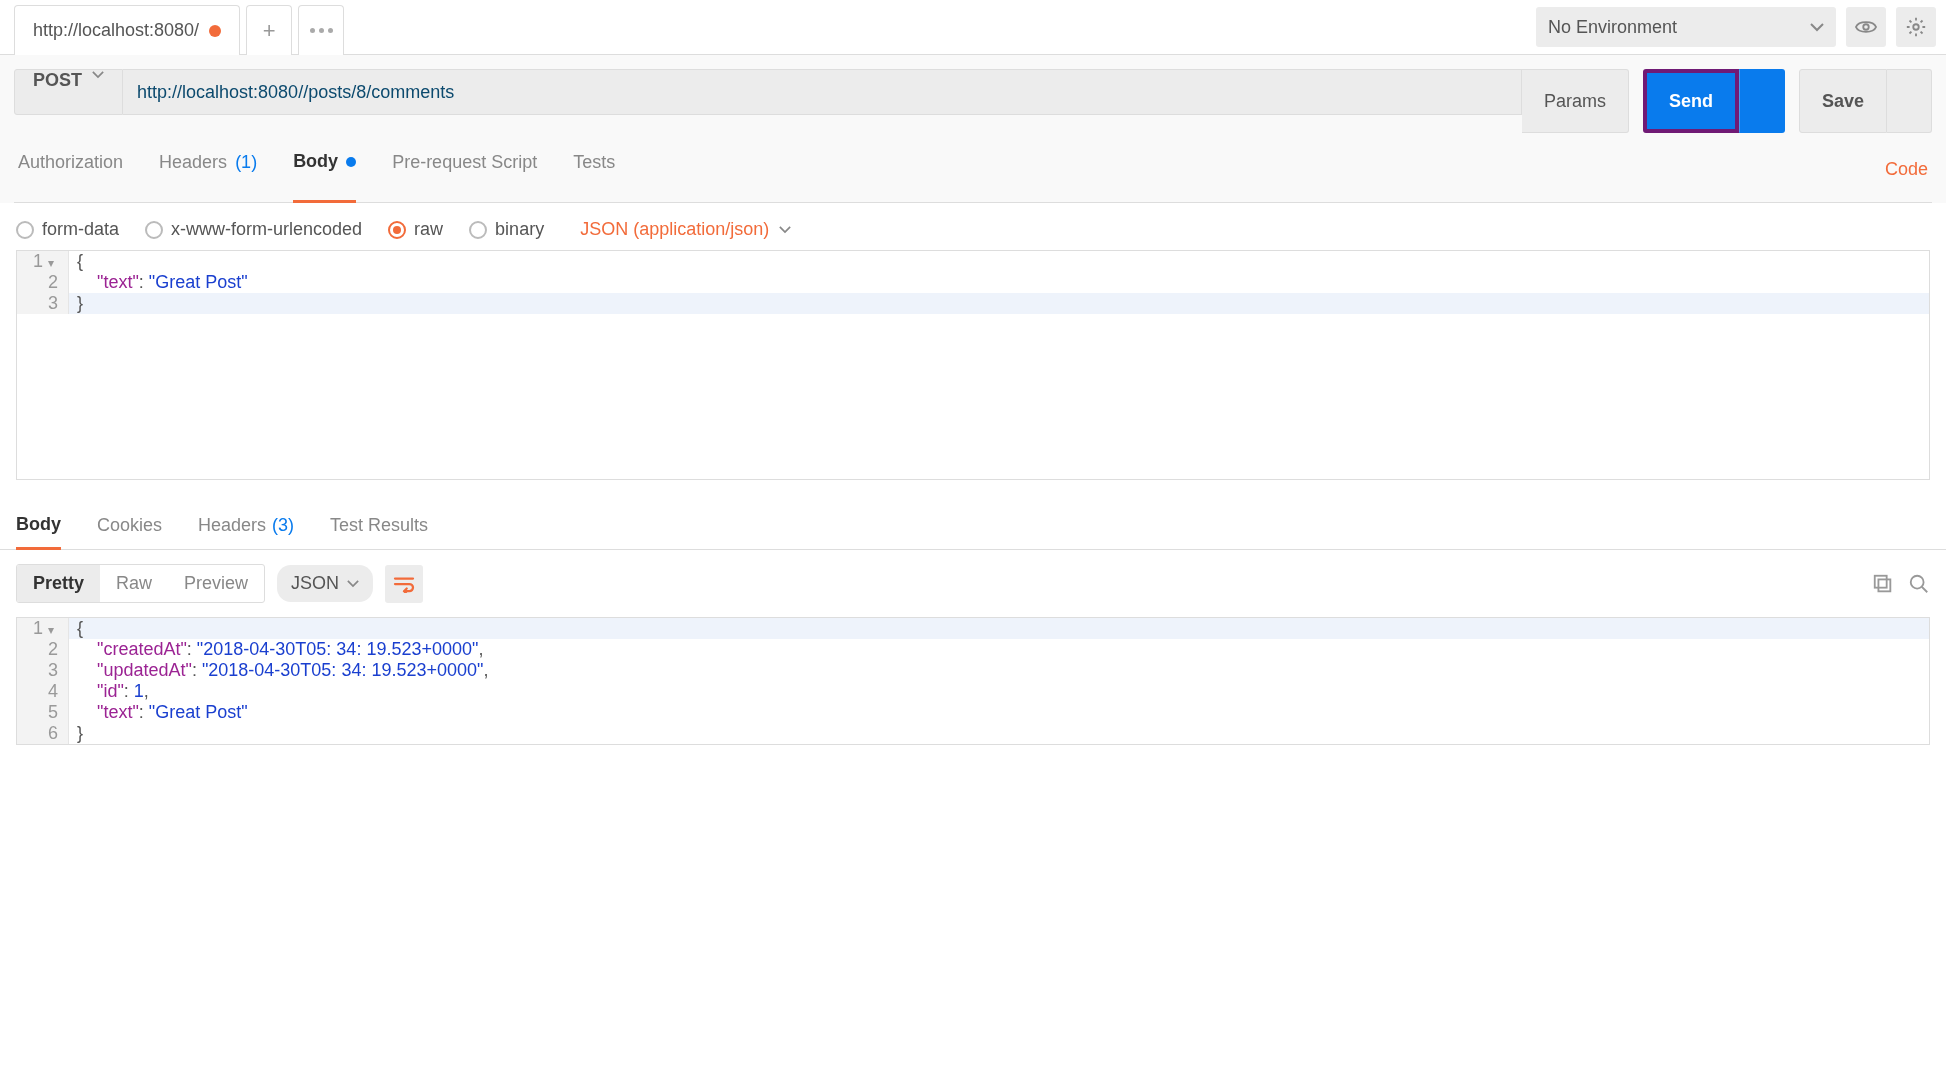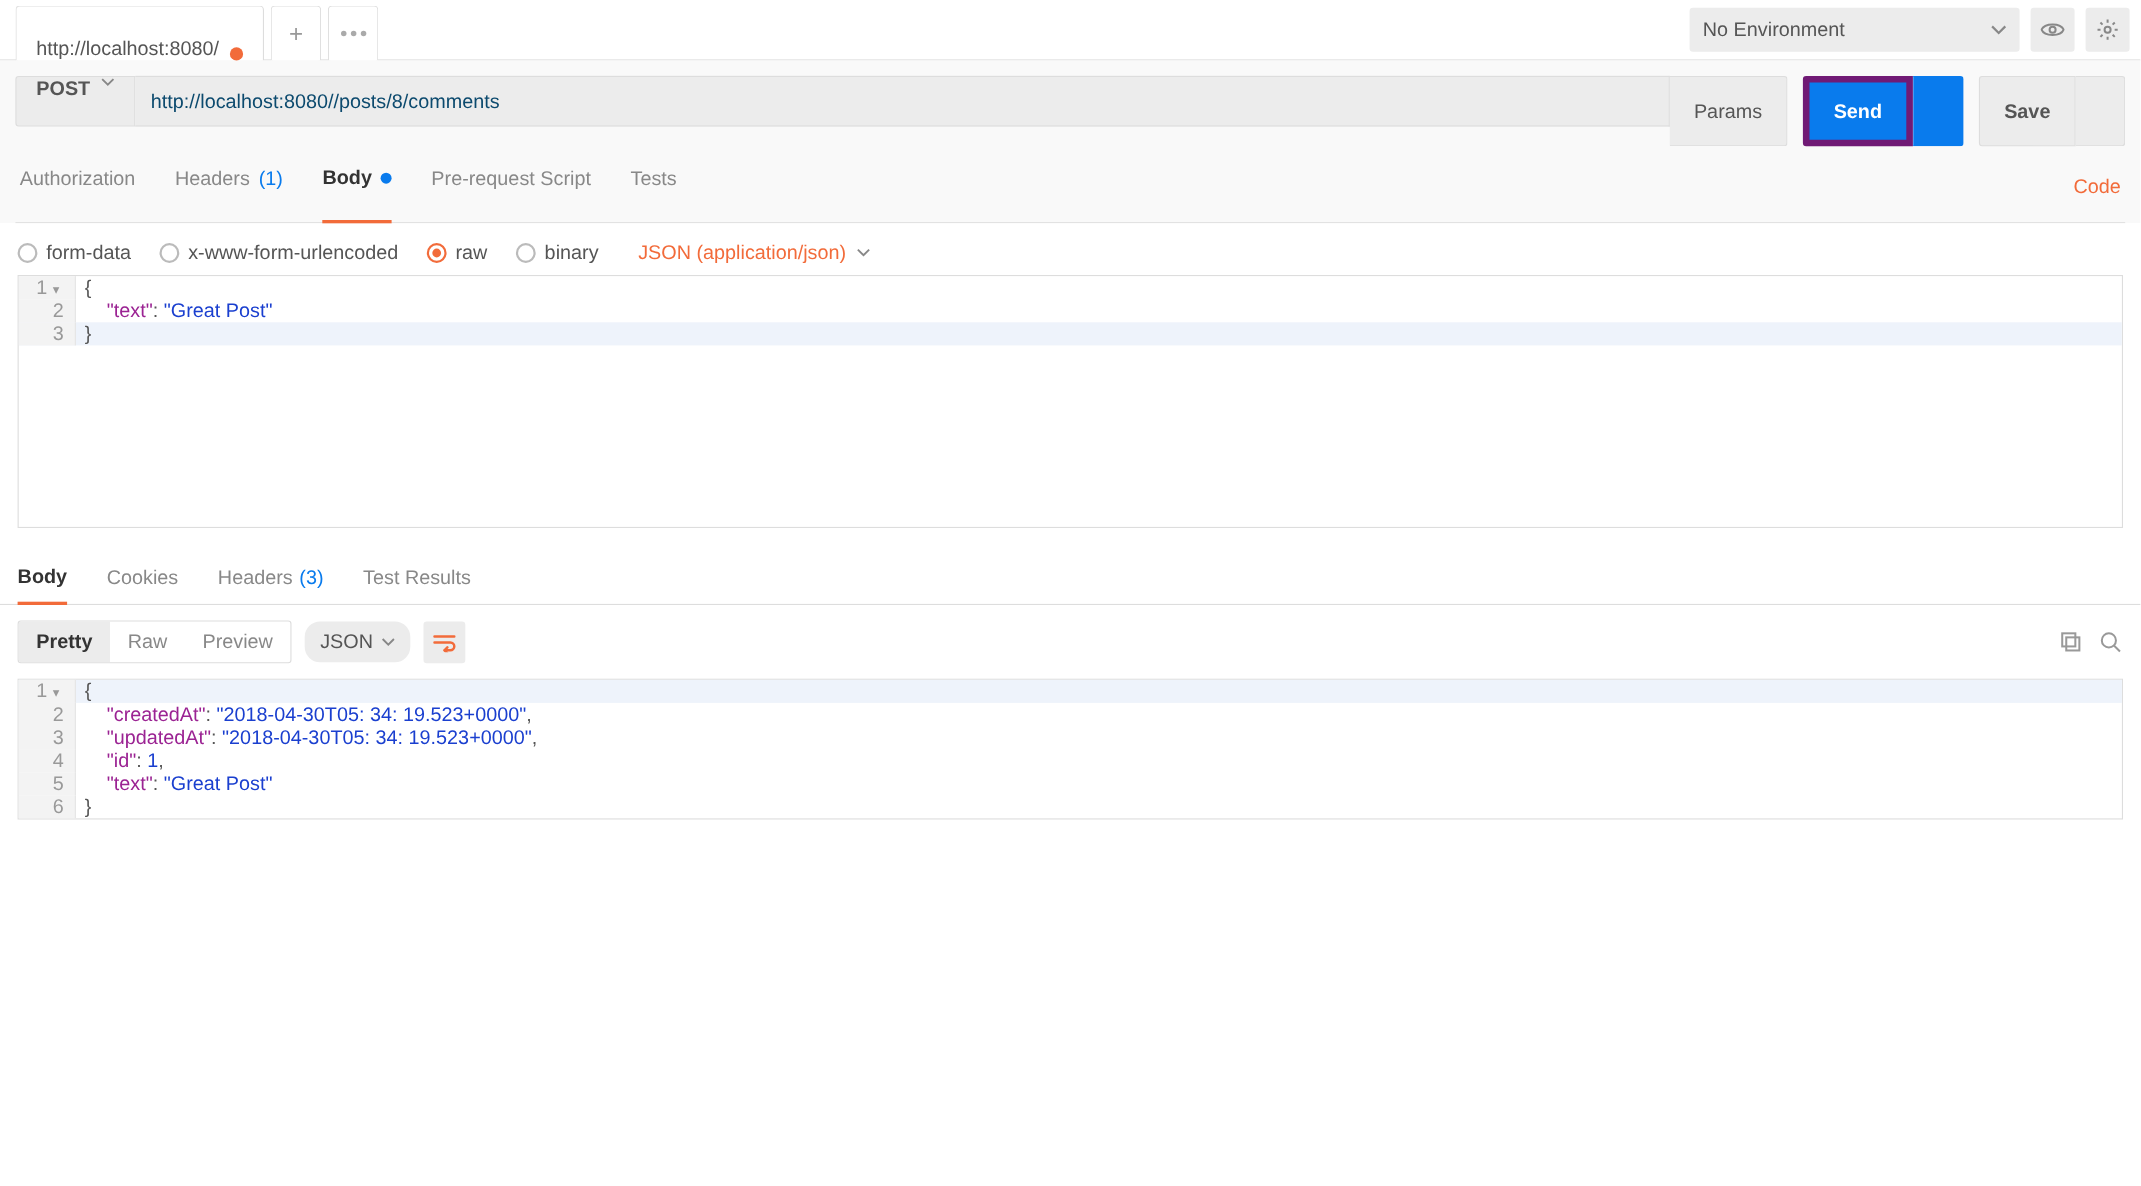--- a/index.html
+++ b/index.html
@@ -1,41 +1,41 @@
 <!DOCTYPE html>
 <html><head>
 <meta charset="utf-8">
 <style>
 * { margin:0; padding:0; box-sizing:border-box; font-family:-apple-system,BlinkMacSystemFont,"Segoe UI",Helvetica,Arial,sans-serif; }
 body { background:#fff; color:#555; font-size:18px; }
 
 
 .topbar { display:flex; align-items:stretch; height:55px; border-bottom:1px solid #ddd; }
 .tabs-area { display:flex; align-items:flex-end; flex:1; padding-left:14px; }
-.tab { display:flex; align-items:flex-end; gap:10px; height:50px; padding:0 18px; border:1px solid #ddd; border-bottom:none; border-radius:4px 4px 0 0; background:#fff; position:relative; top:1px;margin-top:44px; }
+.tab { display:flex; align-items:center; gap:10px; height:50px; padding:0 18px; border:1px solid #ddd; border-bottom:none; border-radius:4px 4px 0 0; background:#fff; position:relative; top:1px;margin-top:44px; }
 .tab-url { color:#555; }
 .unsaved-dot { width:12px; height:12px; background:#f26b3a; border-radius:50%; }
 .icon-btn { width:46px; height:50px; display:flex; align-items:center; justify-content:center; border:1px solid #ddd; border-bottom:none; border-radius:4px 4px 0 0; background:#fff; position:relative; top:1px; margin-left:6px; }
 .plus { font-size:22px; color:#999; }
 .dots { display:flex; gap:4px; }
 .dots span { width:5px; height:5px; background:#aaa; border-radius:50%; }
 
 .env-area { display:flex; align-items:center; gap:10px; padding:0 10px; }
 .env-select { display:flex; align-items:center; justify-content:space-between; width:300px; height:40px; background:#ececec; border-radius:3px; padding:0 12px; color:#555; }
 .chev { color:#888; }
 .sq-icon { width:40px; height:40px; background:#ececec; border-radius:3px; display:flex; align-items:center; justify-content:center; color:#777; }
 
 
 .req-wrap { padding:14px 14px 0 14px; background:#f9f9f9; }
 .req-row { display:flex; gap:0; }
 .method { display:flex; align-items:flex-start; gap:10px; height:46px; padding:0 18px; background:#ececec; border:1px solid #ddd; border-radius:3px 0 0 3px; color:#555; font-weight:600; }
 .url-input { flex:1; height:46px; background:#ececec; border:1px solid #ddd; border-left:none; padding:0 14px; color:#0c4a6e; font-size:18px; }
 .btn { height:64px; padding:12px 22px; border:1px solid #ddd; background:#ececec; color:#555; display:flex; align-items:center; font-size:18px; }
 .params { border-left:none; border-radius:0 3px 3px 0; }
-.send { background:#097bed; border:6px solid #701a75; color:#fff; font-weight:600; border-radius:3px 0 0 3px; margin-left:14px; }
+.send { background:#097bed; border:4px solid #701a75; color:#fff; font-weight:600; border-radius:3px 0 0 3px; margin-left:14px; }
 .send-drop { background:#097bed; border:1px solid #097bed; border-left:1px solid rgba(255,255,255,.25); color:#fff; border-radius:0 3px 3px 0; width:44px; justify-content:center; }
 .save { border-radius:3px 0 0 3px; margin-left:14px; font-weight:600; }
 .save-drop { border-left:none; border-radius:0 3px 3px 0; width:44px; justify-content:center; }
 
 
 .req-tabs { display:flex; align-items:center; gap:36px; padding:18px 4px 0 4px; border-bottom:1px solid #ddd; }
 .req-tab { padding-bottom:28px; color:#888; display:flex; align-items:center; gap:8px; }
 .req-tab.active { color:#333; border-bottom:3px solid #f26b3a; margin-bottom:-1px; font-weight:600; }
 .count { color:#097bed; }
 .bluedot { width:10px; height:10px; background:#097bed; border-radius:50%; display:inline-block; }

